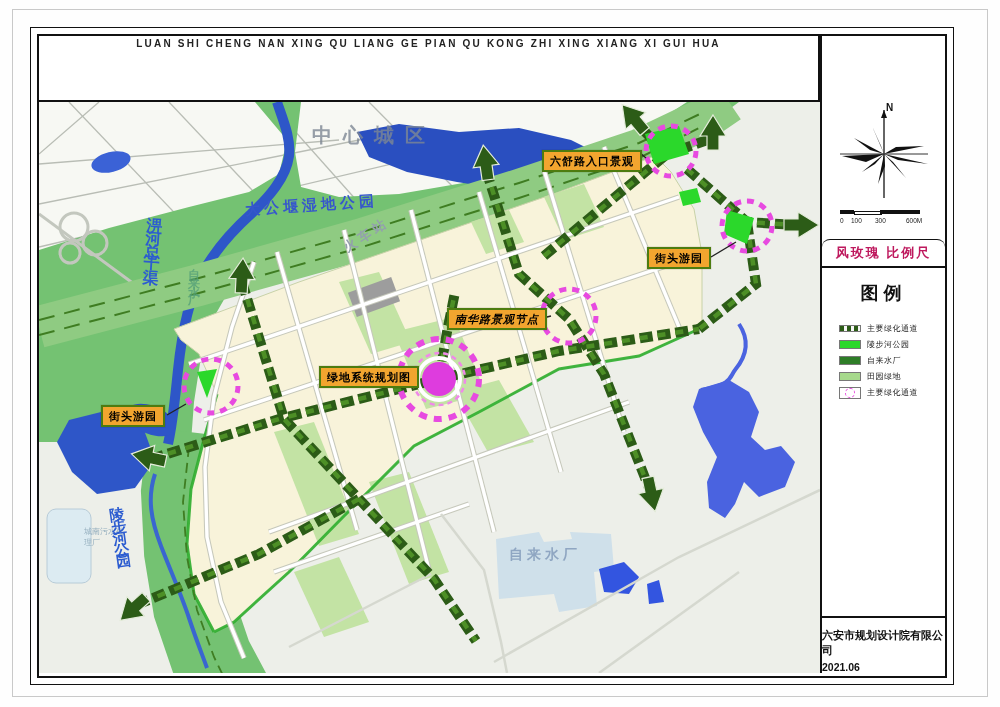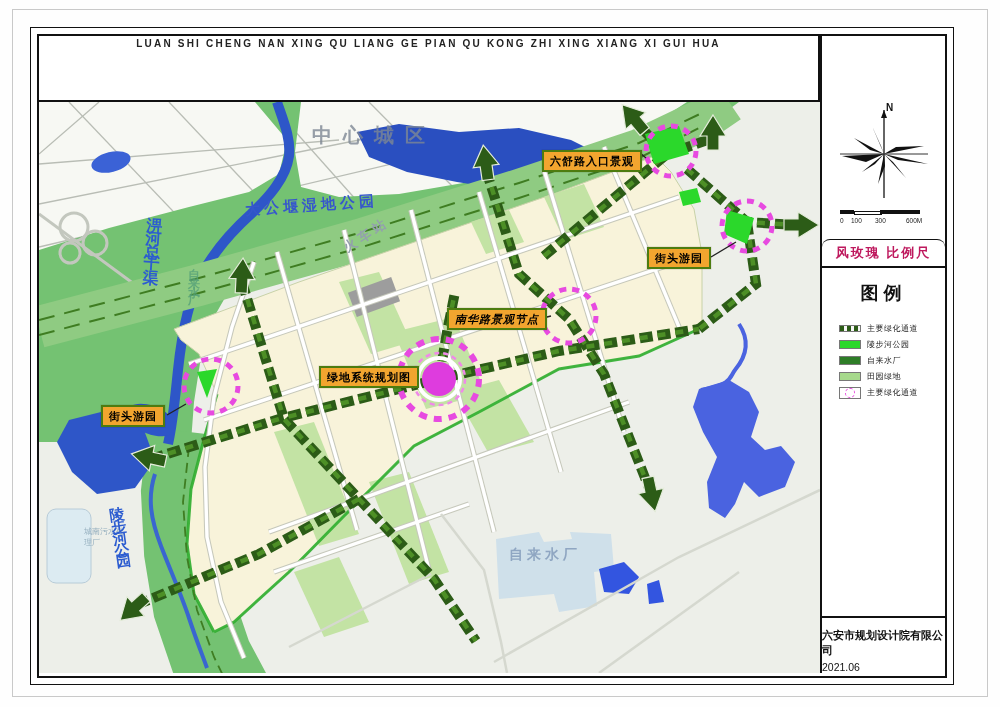--- a/index.html
+++ b/index.html
@@ -33,21 +33,21 @@
   .legend-list{margin-top:18px;margin-left:17px;}
   .lg-row{display:flex;align-items:center;margin-bottom:5px;}
   .sw{width:22px;height:9px;border:1px solid #777;box-sizing:border-box;flex:0 0 auto;}
   .sw-corridor{background:repeating-linear-gradient(90deg,#2c5c17 0 4px,#f6f6f6 4px 7px);height:7px;}
   .sw-node{background:#fff;height:12px;display:flex;align-items:center;justify-content:center;}
   .sw-node i{display:block;width:8px;height:8px;border:1.5px dashed #e74ae0;border-radius:50%;}
   .lg-lab{font-size:8px;color:#222;margin-left:6px;letter-spacing:.5px;}
   .cell-company{position:absolute;left:0;bottom:0;width:100%;height:57px;border-top:2.5px solid #111;
                 padding-top:10px;box-sizing:border-box;}
   .co1{font-size:11px;font-weight:bold;color:#111;}
-  .co2{font-size:10.5px;font-weight:normal;color:#111;margin-top:3px;}
+  .co2{font-size:10.5px;font-weight:bold;color:#111;margin-top:3px;}
   
   .map{position:absolute;left:0;top:66px;width:781px;height:571px;overflow:hidden;background:#eef0ea;}
   .map svg{position:absolute;left:0;top:0;}
   .mlabel{position:absolute;white-space:nowrap;pointer-events:none;}
   .lab-citycenter{left:245px;top:20px;width:180px;text-align:center;font-size:20px;font-weight:bold;
                   letter-spacing:11px;color:rgba(125,135,148,.8);}
   .lab-wetland{left:206px;top:94px;font-size:15px;font-weight:bold;letter-spacing:4px;color:#3657cc;transform:rotate(-4deg);}
   .lab-station{left:306px;top:138px;font-size:13px;font-weight:bold;letter-spacing:4px;color:#93a0ad;
                transform:rotate(-33deg);transform-origin:left center;}
   .lab-waste{left:470px;top:444px;font-size:14px;font-weight:bold;letter-spacing:4px;color:#8fa6c2;}

